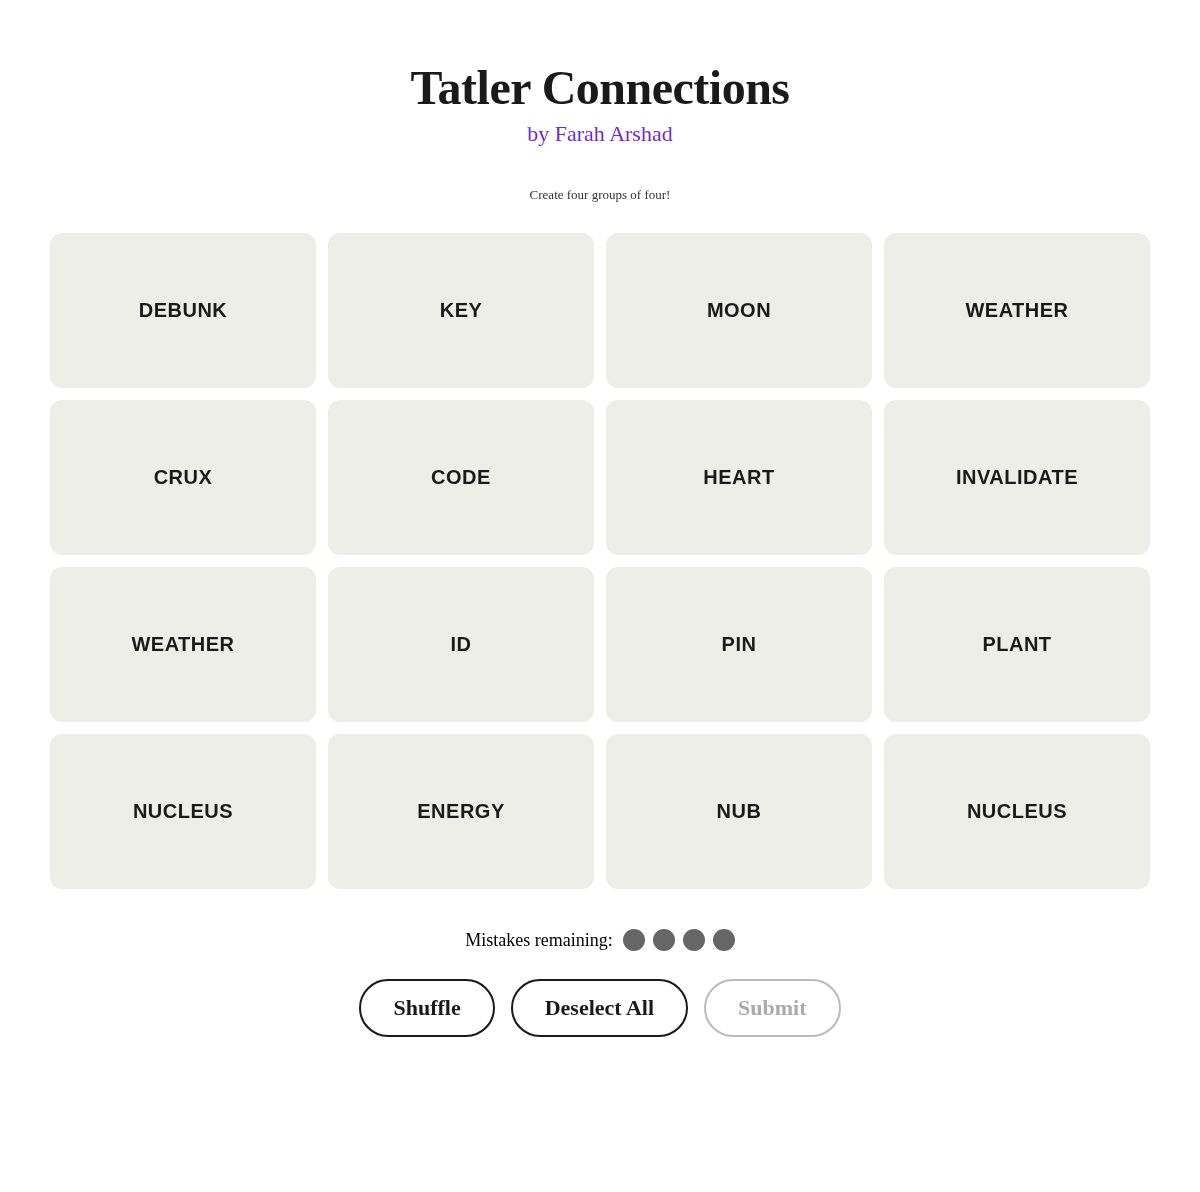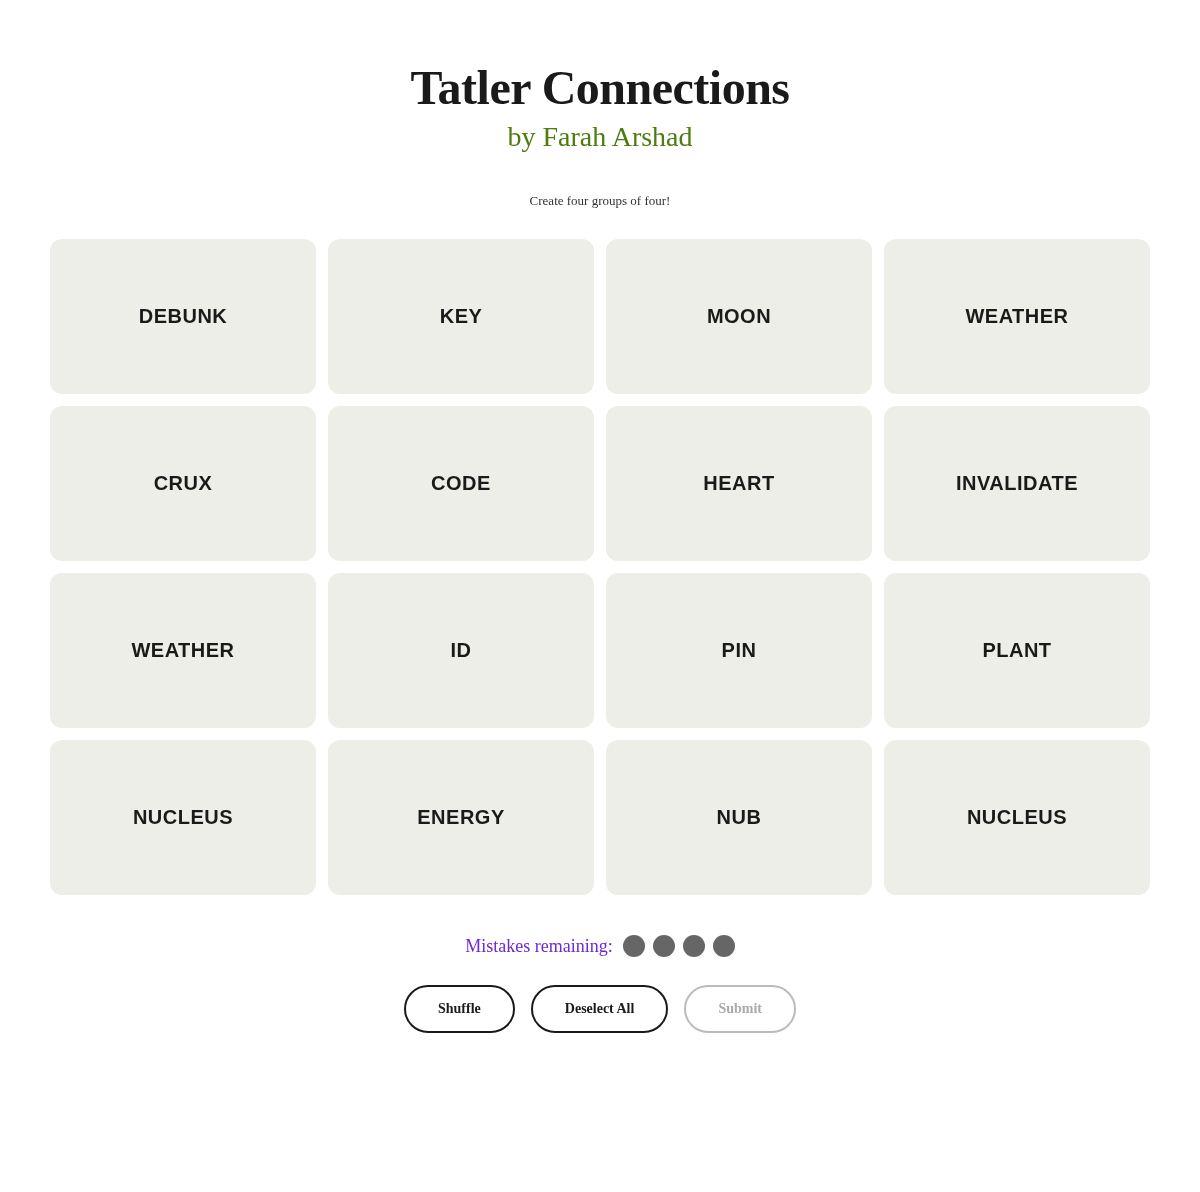--- a/index.html
+++ b/index.html
@@ -34,24 +34,24 @@
 
     .title {
       font-size: 48px;
       font-weight: 700;
       font-family: 'Georgia', serif;
       color: #1a1a1a;
       letter-spacing: -0.5px;
     }
 
     .subtitle {
-      font-size: 28px;
+      font-size: 22px;
       font-weight: 400;
       font-family: 'Georgia', serif;
-      color: #4d7c0f;
+      color: #6d28d9;
       margin-top: 6px;
     }
 
     .instructions {
       font-size: 13px;
       color: #333333;
       margin-bottom: 30px;
       font-family: 'Georgia', serif;
     }
 
@@ -84,21 +84,21 @@
       text-align: left;
     }
 
     .mistakes-row {
       display: flex;
       align-items: center;
       gap: 10px;
       margin-bottom: 28px;
       font-size: 18px;
       font-family: 'Georgia', serif;
-      color: #6d28d9;
+      color: #000000;
     }
 
     .mistakes-dots {
       display: flex;
       gap: 8px;
       align-items: center;
     }
 
     .dot {
       width: 22px;
@@ -109,21 +109,21 @@
 
     .buttons-row {
       display: flex;
       gap: 16px;
       align-items: center;
     }
 
     .btn {
       border-radius: 50px;
       padding: 14px 32px;
-      font-size: 14px;
+      font-size: 22px;
       font-weight: 600;
       font-family: 'Georgia', serif;
       cursor: pointer;
       transition: background-color 0.15s ease;
       border: 2px solid #1a1a1a;
       background-color: #ffffff;
       color: #1a1a1a;
     }
 
     .btn-disabled {

